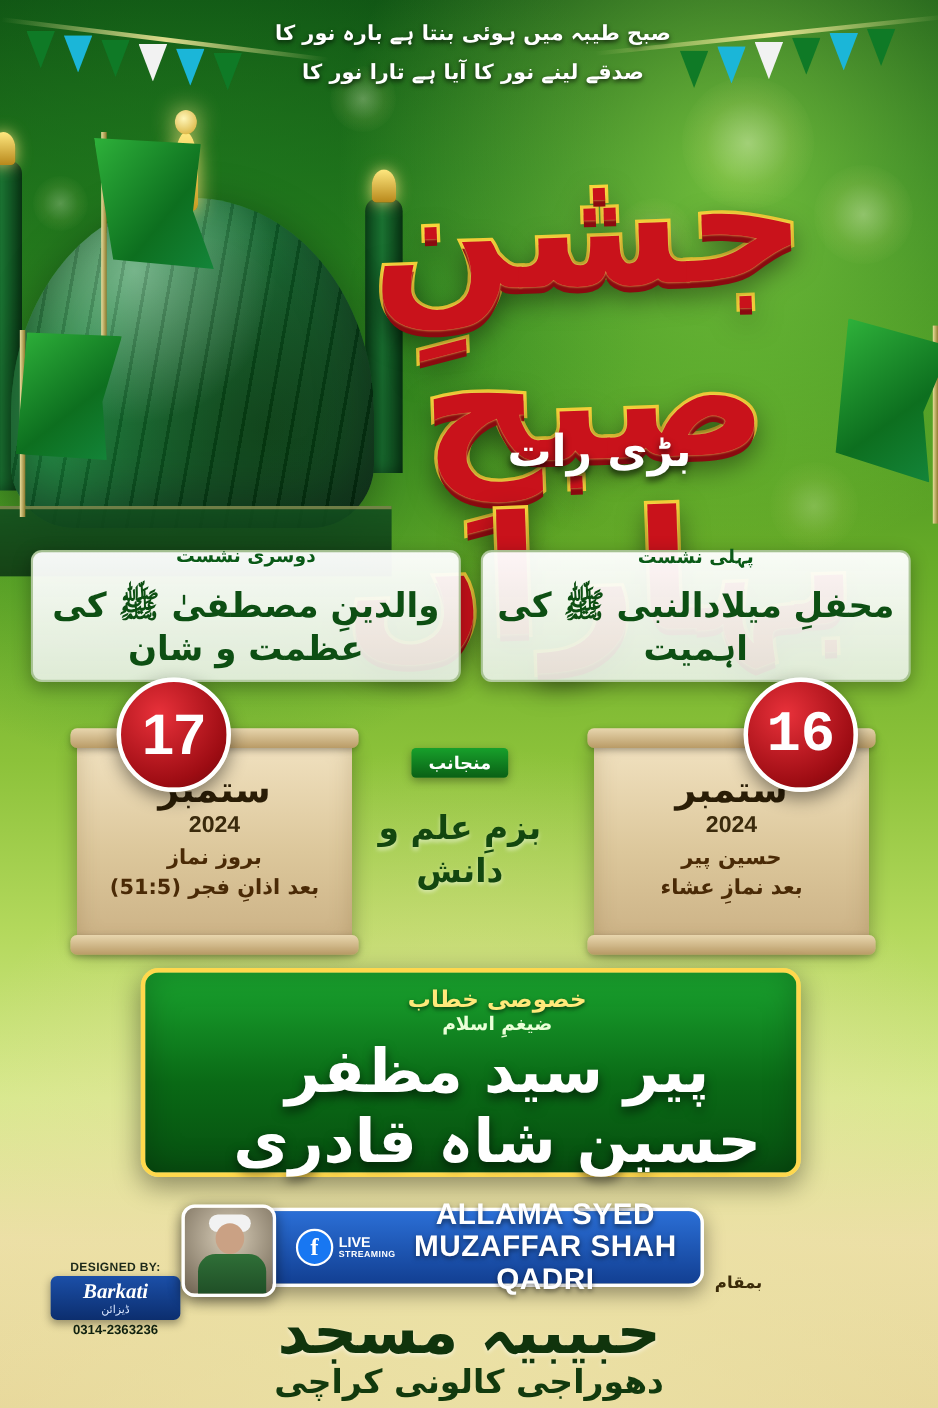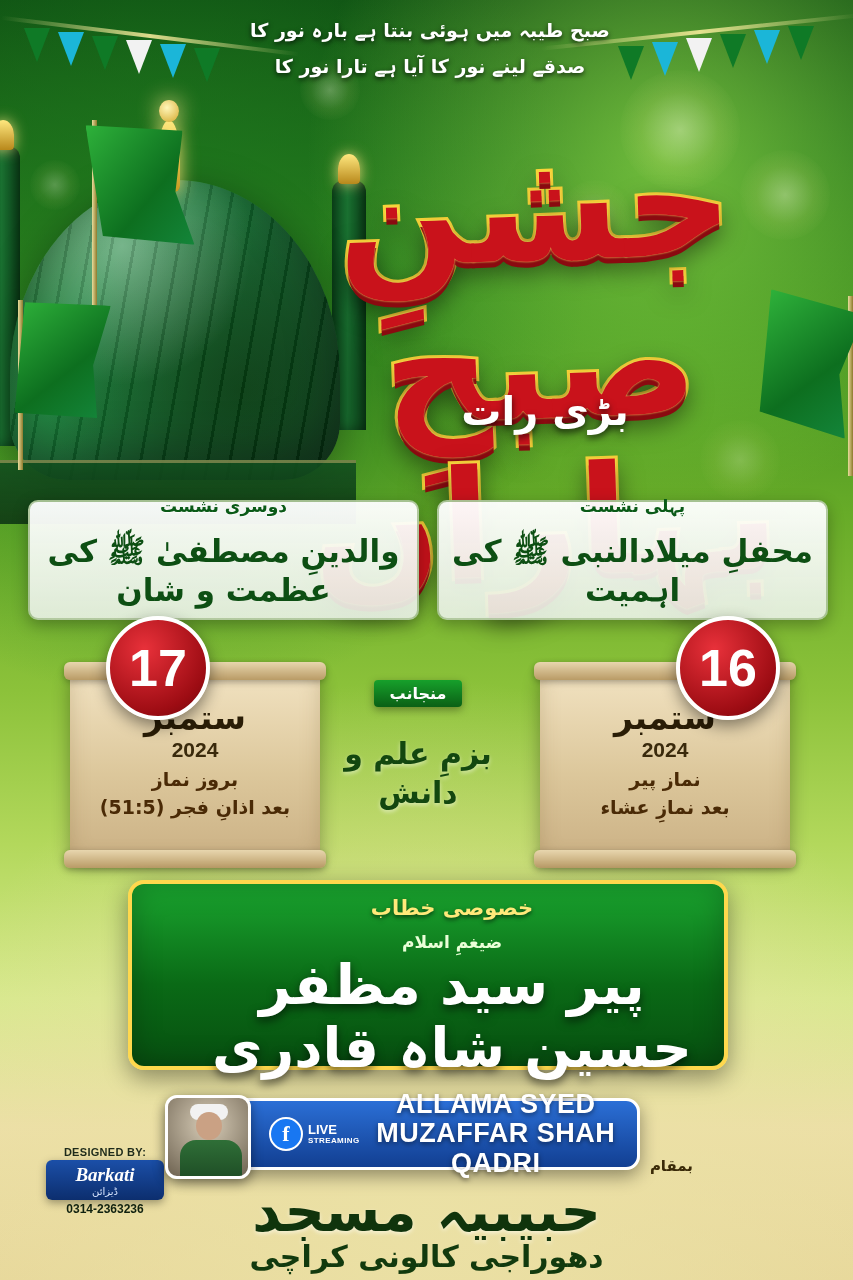--- a/index.html
+++ b/index.html
@@ -266,21 +266,21 @@
     width: 104px; height: 104px;
     border-radius: 50%;
     background: radial-gradient(circle at 36% 30%, #e8313a, #9d0c13 70%, #6d060b);
     border: 4px solid #ffffff;
     box-shadow: 0 6px 16px rgba(0,0,0,0.45);
     color: #fff;
     font-size: 52px; font-weight: bold;
     display: flex; align-items: center; justify-content: center;
     font-family: "Liberation Sans", sans-serif;
   }
-  .daybadge.b16 { right: 40px; }
+  .daybadge.b16 { right: 40px; font-family: Liberation Mono, monospace; }
   .daybadge.b17 { left: 66px; }
 
   .mid-panel {
     position: absolute;
     left: 300px; top: 680px;
     width: 236px; height: 150px;
     text-align: center;
     z-index: 8;
   }
   .mid-tag {
@@ -313,21 +313,21 @@
     text-align: center;
     padding-top: 12px;
     padding-left: 48px;
   }
   .speaker-kicker {
     font-size: 21px; font-weight: bold; color: #ffe97a;
     text-shadow: 0 2px 4px rgba(0,0,0,0.6);
   }
   .speaker-small {
     font-size: 17px; font-weight: bold; color: #eaffd8;
-    margin-top: 12px;
+    margin-top: 1px;
   }
   .speaker-name {
     font-size: 55px; font-weight: bold; color: #ffffff;
     line-height: 1.15; margin-top: 2px;
     text-shadow: 0 4px 10px rgba(0,0,0,0.6);
   }
 
   
   .designer {
     position: absolute;
@@ -523,21 +523,21 @@
     <div class="session">
       <div class="session-tag urdu">دوسری نشست</div>
       <div class="session-title urdu">والدینِ مصطفیٰ ﷺ کی عظمت و شان</div>
     </div>
   </div>
 
   <div class="dates">
     <div class="scroll right">
       <div class="scroll-date urdu">ستمبر</div>
       <div class="scroll-year">2024</div>
-      <div class="scroll-time urdu">نماز پیر</div>
+      <div class="scroll-time urdu">حسین پیر</div>
       <div class="scroll-time urdu">بعد نمازِ عشاء</div>
     </div>
     <div class="scroll left">
       <div class="scroll-date urdu">ستمبر</div>
       <div class="scroll-year">2024</div>
       <div class="scroll-time urdu">بروز نماز</div>
       <div class="scroll-time urdu">بعد اذانِ فجر (5:15)</div>
     </div>
     <div class="daybadge b16">16</div>
     <div class="daybadge b17">17</div>

